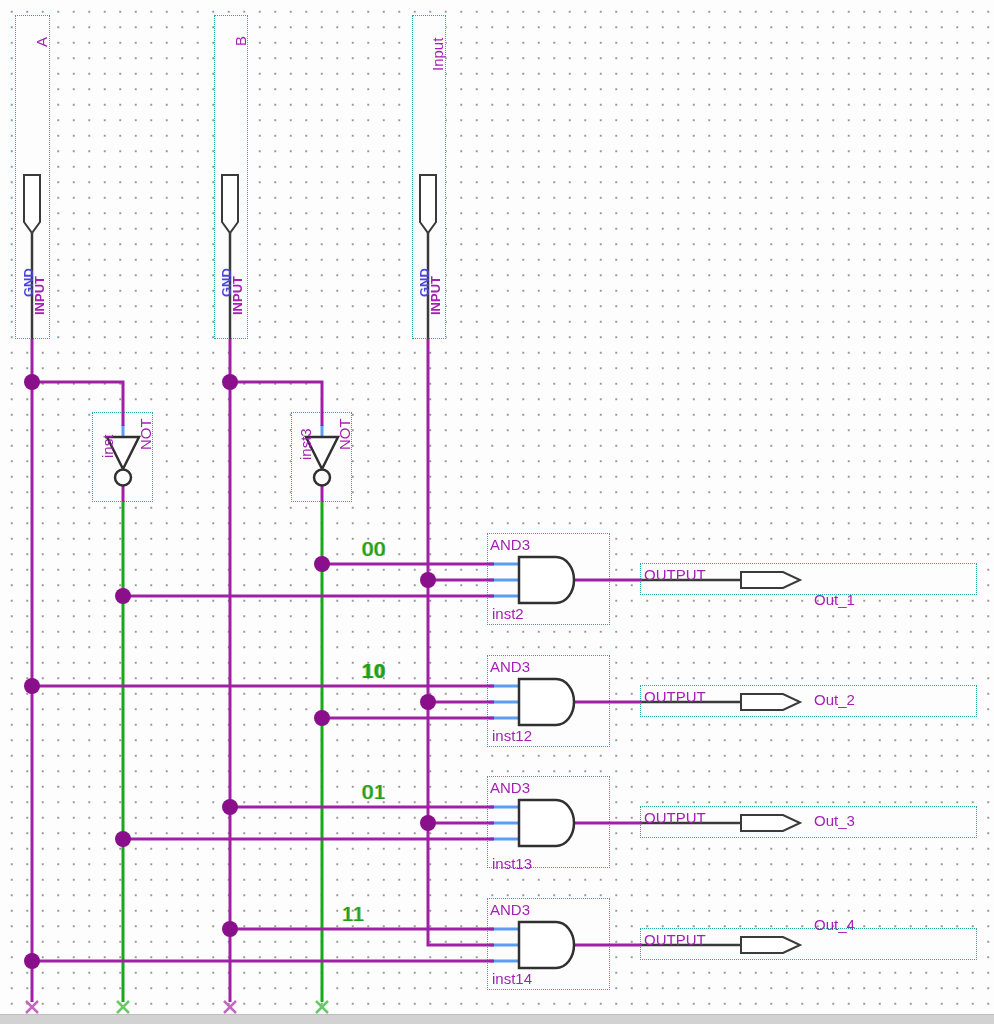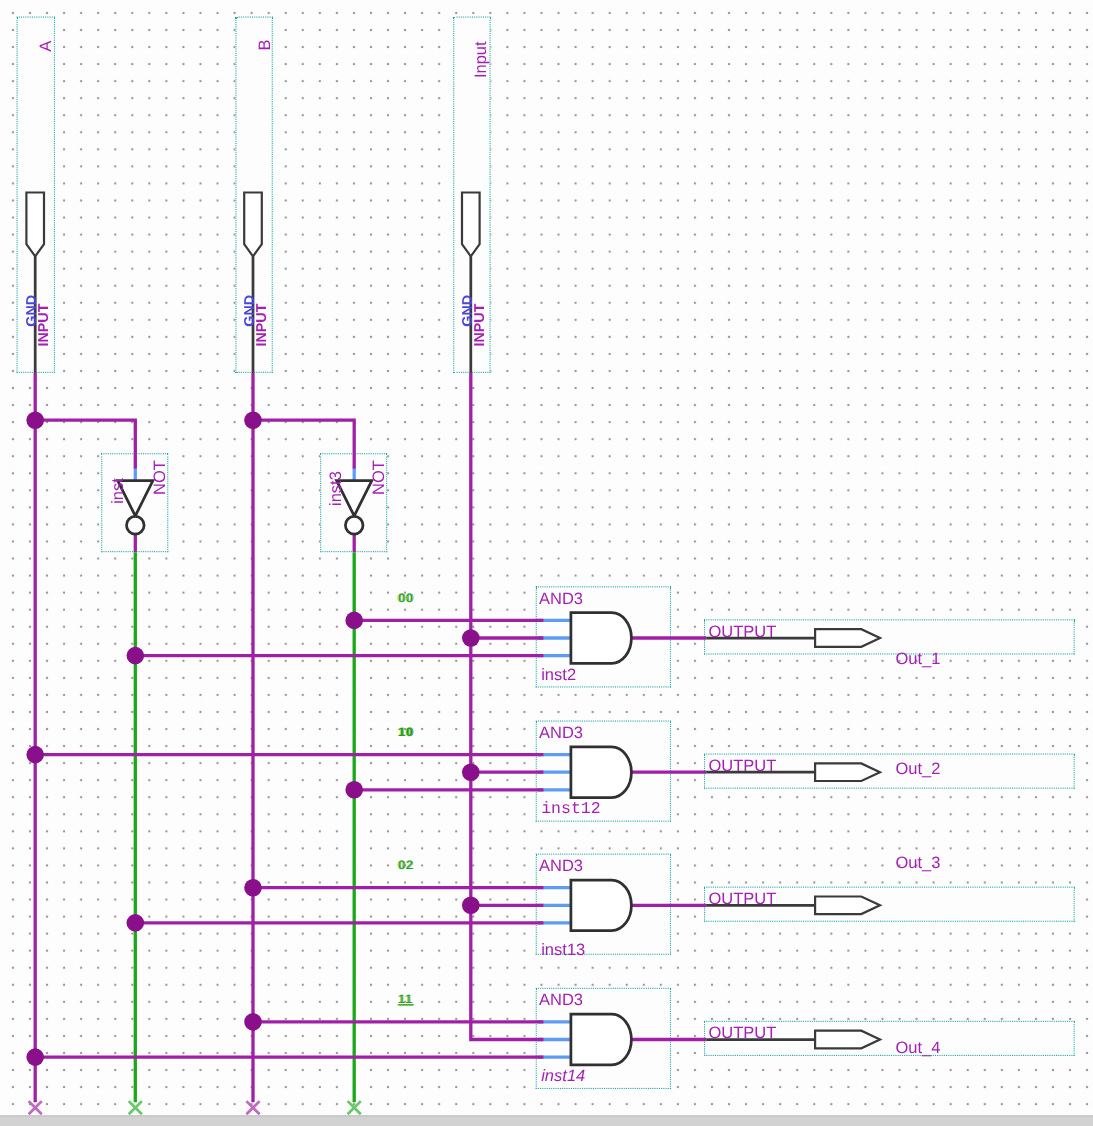--- a/index.html
+++ b/index.html
@@ -12,21 +12,21 @@
   }
   .selbox{
     position:absolute;border:1px dotted #21AAAA;background:#fdfdfd;z-index:1;box-sizing:border-box;
   }
   #wires-svg{position:absolute;left:0;top:0;z-index:2;}
   .lbl{position:absolute;z-index:3;white-space:nowrap;line-height:1;}
   .vtext{transform-origin:0 0;transform:rotate(-90deg);}
   .ptext{color:#A41FB4;font-size:15px;}
   .ptext-sm{color:#A41FB4;font-size:13px;font-weight:600;}
   .gndtext{color:#4945E0;font-size:13px;font-weight:600;}
-  .codetext{color:#1F9E1F;font-size:11px;letter-spacing:1px;
+  .codetext{color:#1F9E1F;font-size:20px;letter-spacing:1px;
     text-shadow:-1px 0 0 #cfcf40, 1px 0 0 #40b8a8;}
   #bottom-band{position:absolute;left:0;top:1014px;width:994px;height:10px;
     background:#d2d2d2;border-top:1px solid #bdbdbd;z-index:4;box-sizing:border-box;}
 </style>
 </head>
 <body>
 
 <div id="canvas">
 
   <div class="selbox" style="left:15px;top:15px;width:35px;height:324px;"></div>
@@ -142,34 +142,34 @@
   <div class="lbl vtext ptext-sm" style="left:429px;top:315px;">INPUT</div>
 
   <div class="lbl vtext ptext" style="left:100px;top:458px;">inst</div>
   <div class="lbl vtext ptext" style="left:138px;top:450px;">NOT</div>
   <div class="lbl vtext ptext" style="left:298px;top:460px;">inst3</div>
   <div class="lbl vtext ptext" style="left:337px;top:450px;">NOT</div>
 
   <div class="lbl ptext" style="left:490px;top:537px;">AND3</div>
   <div class="lbl ptext" style="left:492px;top:606px;">inst2</div>
   <div class="lbl ptext" style="left:490px;top:659px;">AND3</div>
-  <div class="lbl ptext" style="left:492px;top:728px;font-family:Liberation Mono, monospace;">inst12</div>
+  <div class="lbl ptext" style="left:492px;top:728px;">inst12</div>
   <div class="lbl ptext" style="left:490px;top:780px;">AND3</div>
   <div class="lbl ptext" style="left:492px;top:856px;">inst13</div>
   <div class="lbl ptext" style="left:490px;top:902px;">AND3</div>
-  <div class="lbl ptext" style="left:492px;top:971px;font-style:italic;">inst14</div>
+  <div class="lbl ptext" style="left:492px;top:971px;">inst14</div>
 
   <div class="lbl codetext" style="left:362px;top:539px;">00</div>
   <div class="lbl codetext" style="left:362px;top:661px;font-weight:bold;">10</div>
-  <div class="lbl codetext" style="left:362px;top:782px;">02</div>
-  <div class="lbl codetext" style="left:362px;top:904px;text-decoration:underline;">11</div>
+  <div class="lbl codetext" style="left:362px;top:782px;">01</div>
+  <div class="lbl codetext" style="left:342px;top:904px;">11</div>
 
   <div class="lbl ptext" style="left:644px;top:567px;">OUTPUT</div>
   <div class="lbl ptext" style="left:814px;top:592px;">Out_1</div>
   <div class="lbl ptext" style="left:644px;top:689px;">OUTPUT</div>
   <div class="lbl ptext" style="left:814px;top:692px;">Out_2</div>
   <div class="lbl ptext" style="left:644px;top:810px;">OUTPUT</div>
-  <div class="lbl ptext" style="left:814px;top:777px;">Out_3</div>
+  <div class="lbl ptext" style="left:814px;top:813px;">Out_3</div>
   <div class="lbl ptext" style="left:644px;top:932px;">OUTPUT</div>
-  <div class="lbl ptext" style="left:814px;top:945px;">Out_4</div>
+  <div class="lbl ptext" style="left:814px;top:917px;">Out_4</div>
 
   <div id="bottom-band"></div>
 </div>
 
 </body></html>

